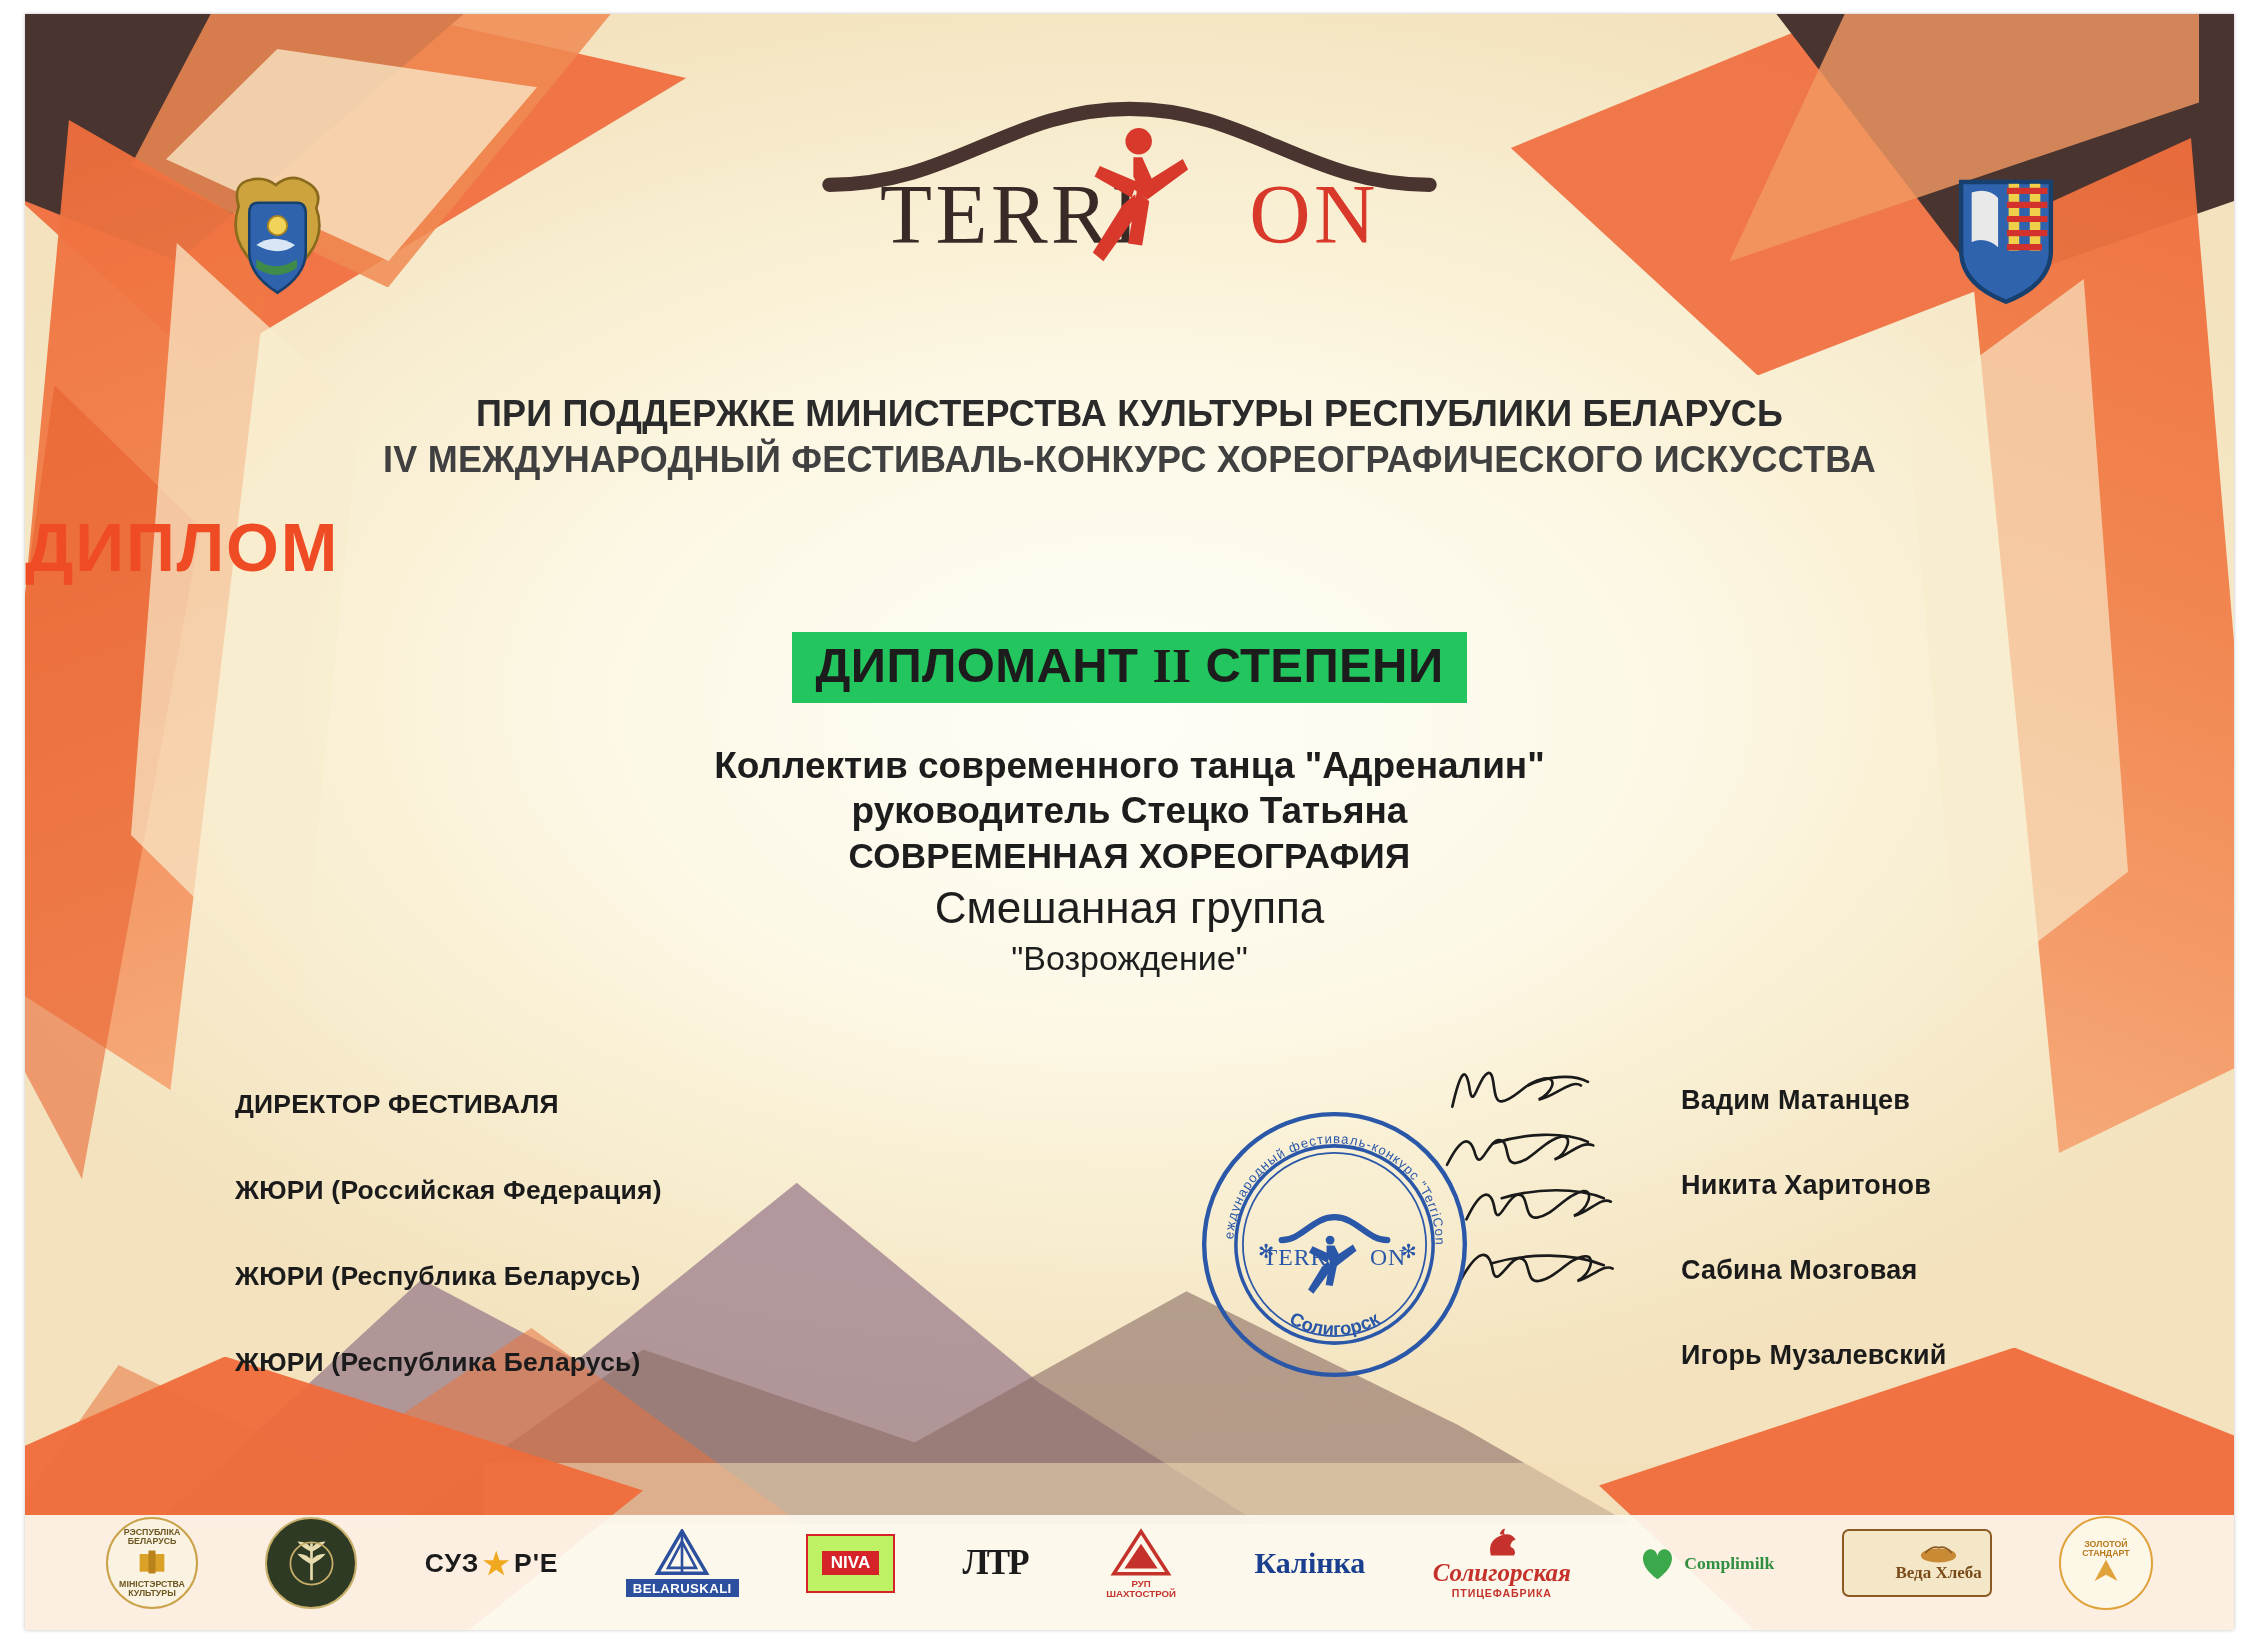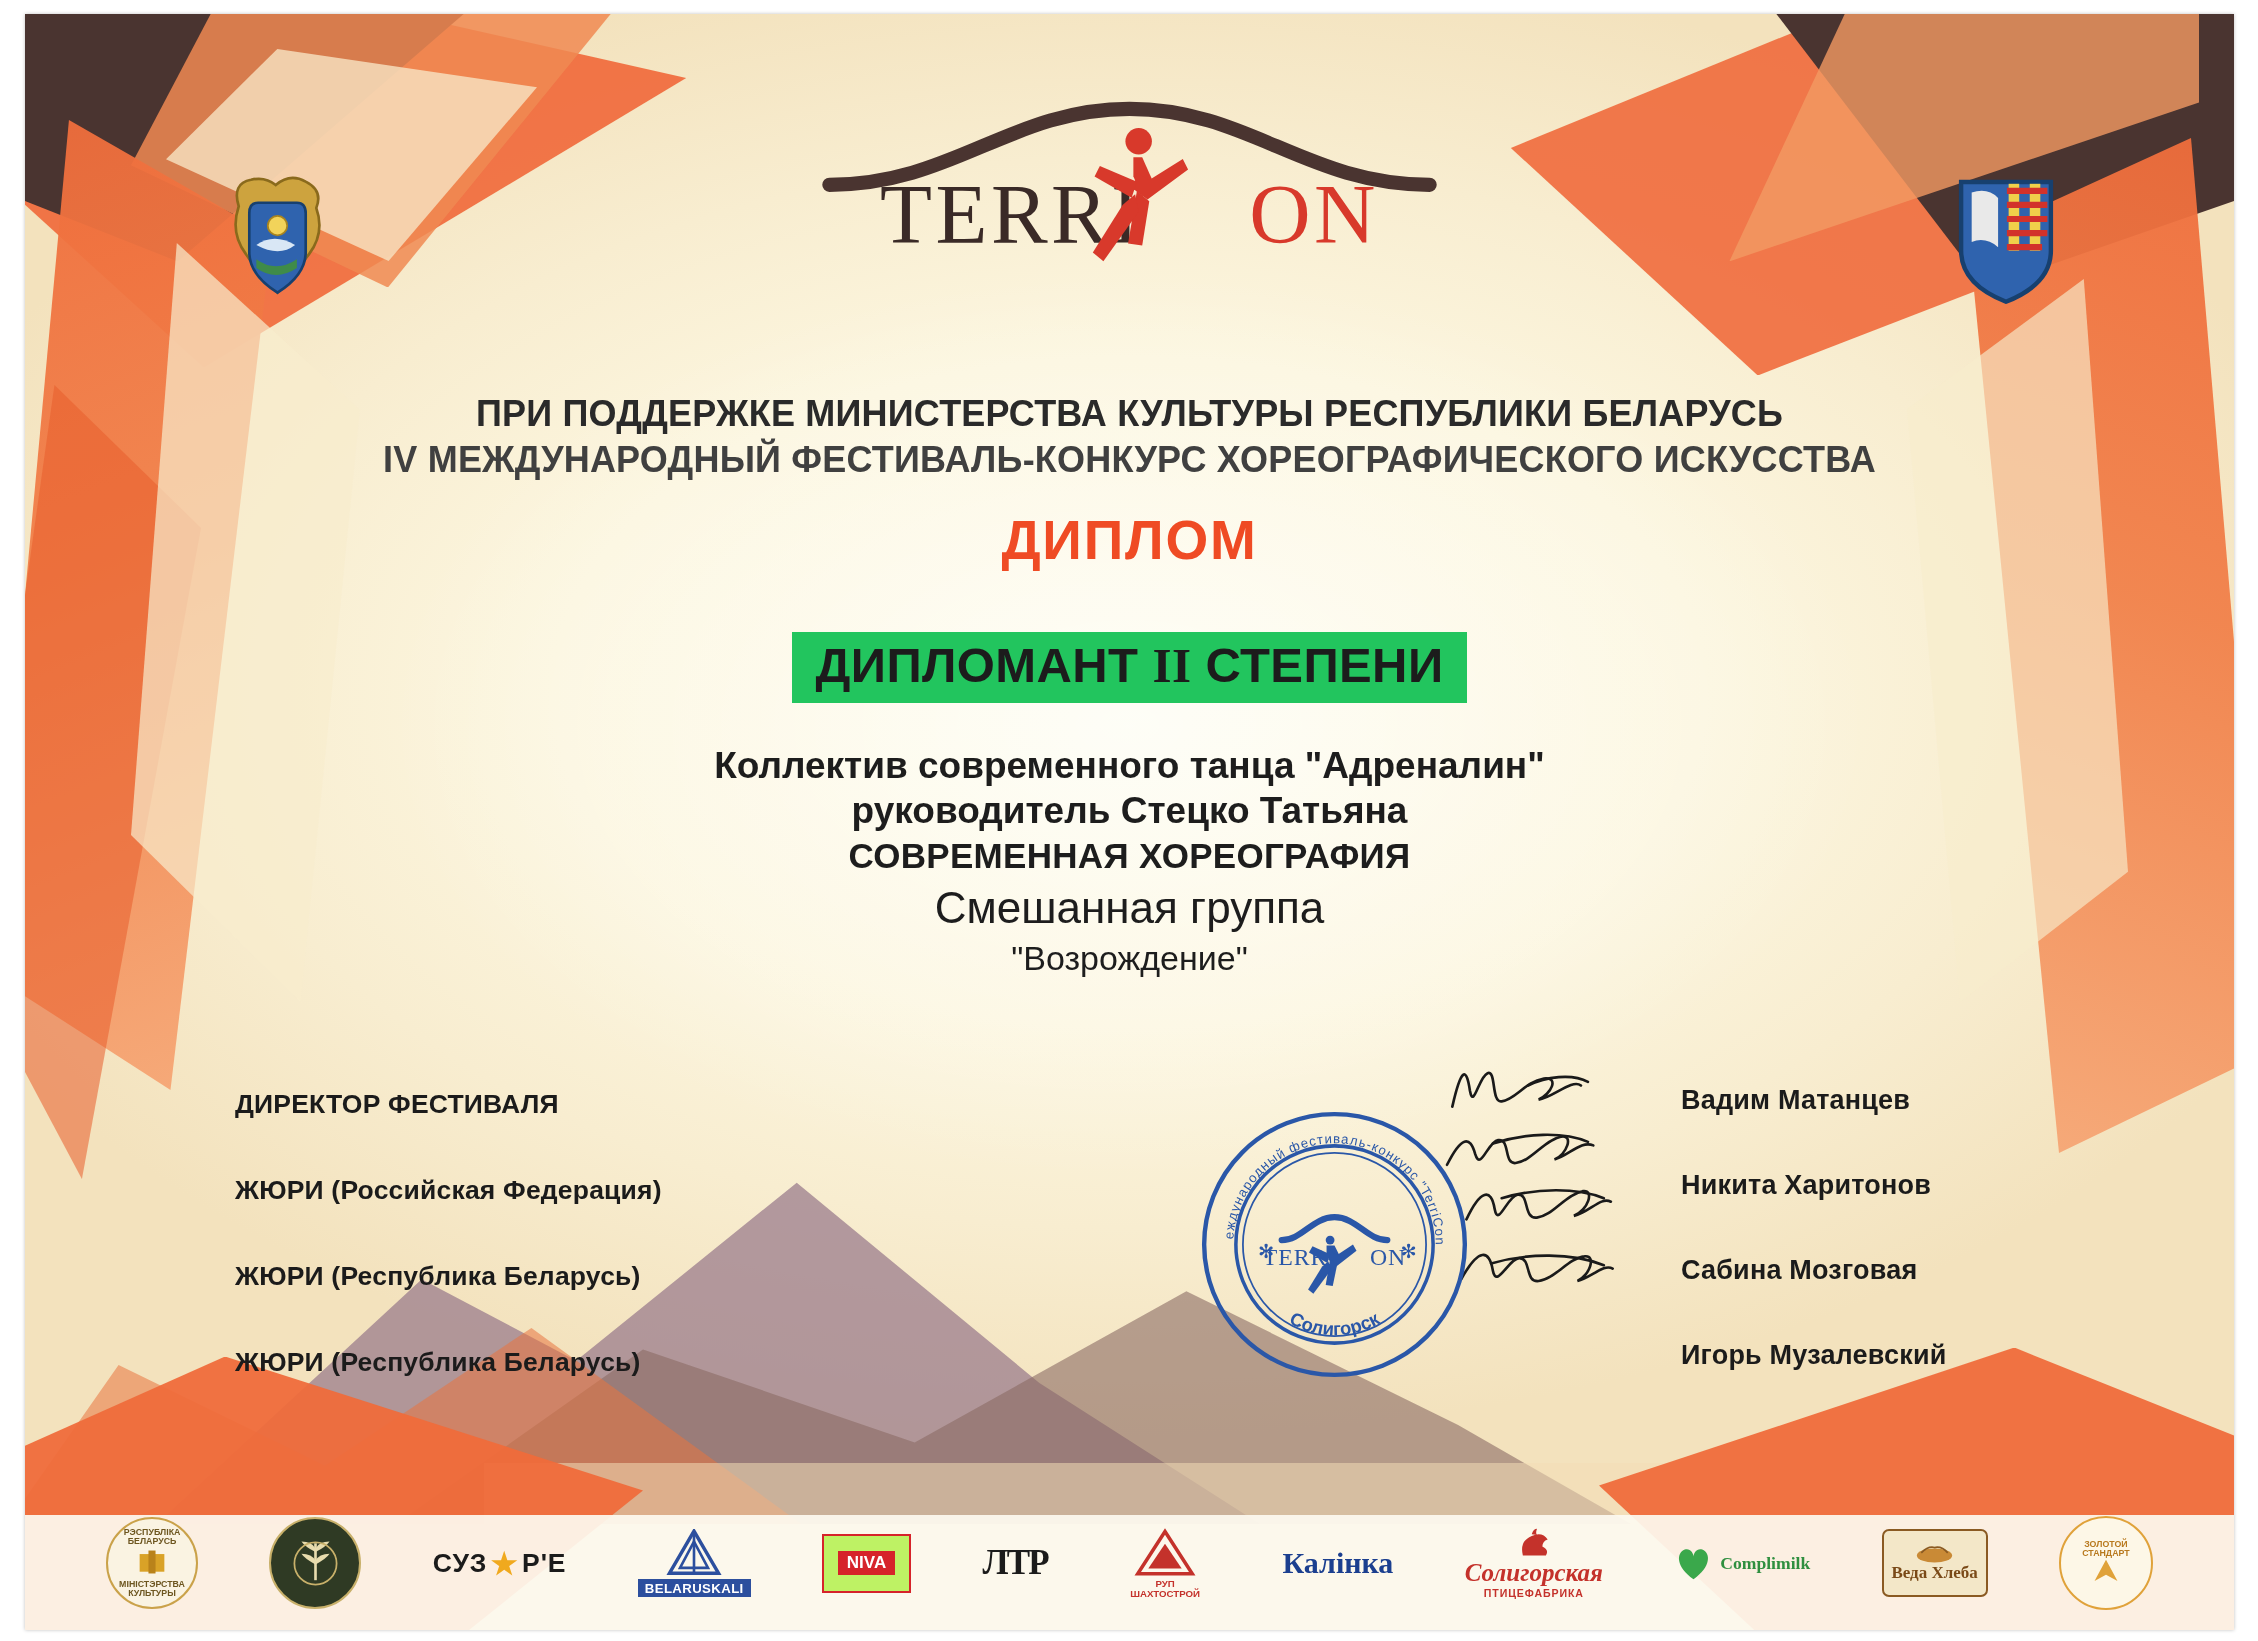--- a/index.html
+++ b/index.html
@@ -210,22 +210,21 @@
     position: absolute; left: 0; right: 0; top: 425px;
     text-align: center;
     font-size: 36px;
     font-weight: bold;
     color: #404040;
     letter-spacing: 0.2px;
   }
 
   .diplom {
     position: absolute; left: 0; right: 0; top: 494px;
-    text-align: center;
-    font-size: 55px;
+    font-size: 68px;
     font-weight: bold;
     color: #ef4b24;
     letter-spacing: 1.8px;
   }
 
   .degree-wrap {
     position: absolute; left: 0; right: 0; top: 618px;
     text-align: center;
   }
   .degree {
@@ -335,21 +334,21 @@
   .sp-ltr { font-family:"Liberation Serif", serif; font-size: 35px; color:#1b1b1b; letter-spacing:-1.8px; }
   .sp-shaht { width: 92px; height: 83px; display:flex; flex-direction:column; align-items:center; justify-content:center; color:#c4322b; }
   .sp-shaht-txt { font-size: 9.7px; font-weight:bold; line-height:1.05; }
   .sp-kalinka { font-family:"Liberation Serif", serif; font-size: 30px; color: #1b3f8f; }
   .sp-solig { display:flex; flex-direction:column; align-items:center; }
   .sp-solig-t { font-family:"Liberation Serif", serif; font-size: 25px; color:#c4322b; font-style: italic;}
   .sp-solig-s { font-size: 10.6px; color:#c4322b; letter-spacing:0.9px; }
   .sp-complimilk { display:flex; align-items:center; gap:7px; }
   .sp-heart { width: 39px; height: 35px; }
   .sp-comp-t { font-size: 17.6px; color:#2f8f3f; font-family:"Liberation Serif", serif; }
-  .sp-veda { background:#f3e7c8; border:2.6px solid #8a5a22; border-radius:7px; width: 102px; height: 64px; display:flex; flex-direction:column; align-items:center; justify-content:center; color:#7a4a18;}
+  .sp-veda { background:#f3e7c8; border:2.6px solid #8a5a22; border-radius:7px; width: 102px; height: 64px; display:flex; flex-direction:column; align-items:center; justify-content:center; color:#7a4a18;padding-left:44px;}
   .sp-veda-t { font-family:"Liberation Serif", serif; font-size: 17px; }
   .sp-last { width: 90px; height: 90px; border-radius:50%; background:#fdf7e7; border:2.6px solid #e0a23a; display:flex;align-items:center;justify-content:center;color:#b8791e;font-size:9.7px;text-align:center;line-height:1.05;}
 
   .tiny { font-size: 8.8px; font-weight: bold; }
 </style>
 </head>
 <body>
 
 <div class="page">
   <div class="certificate">

